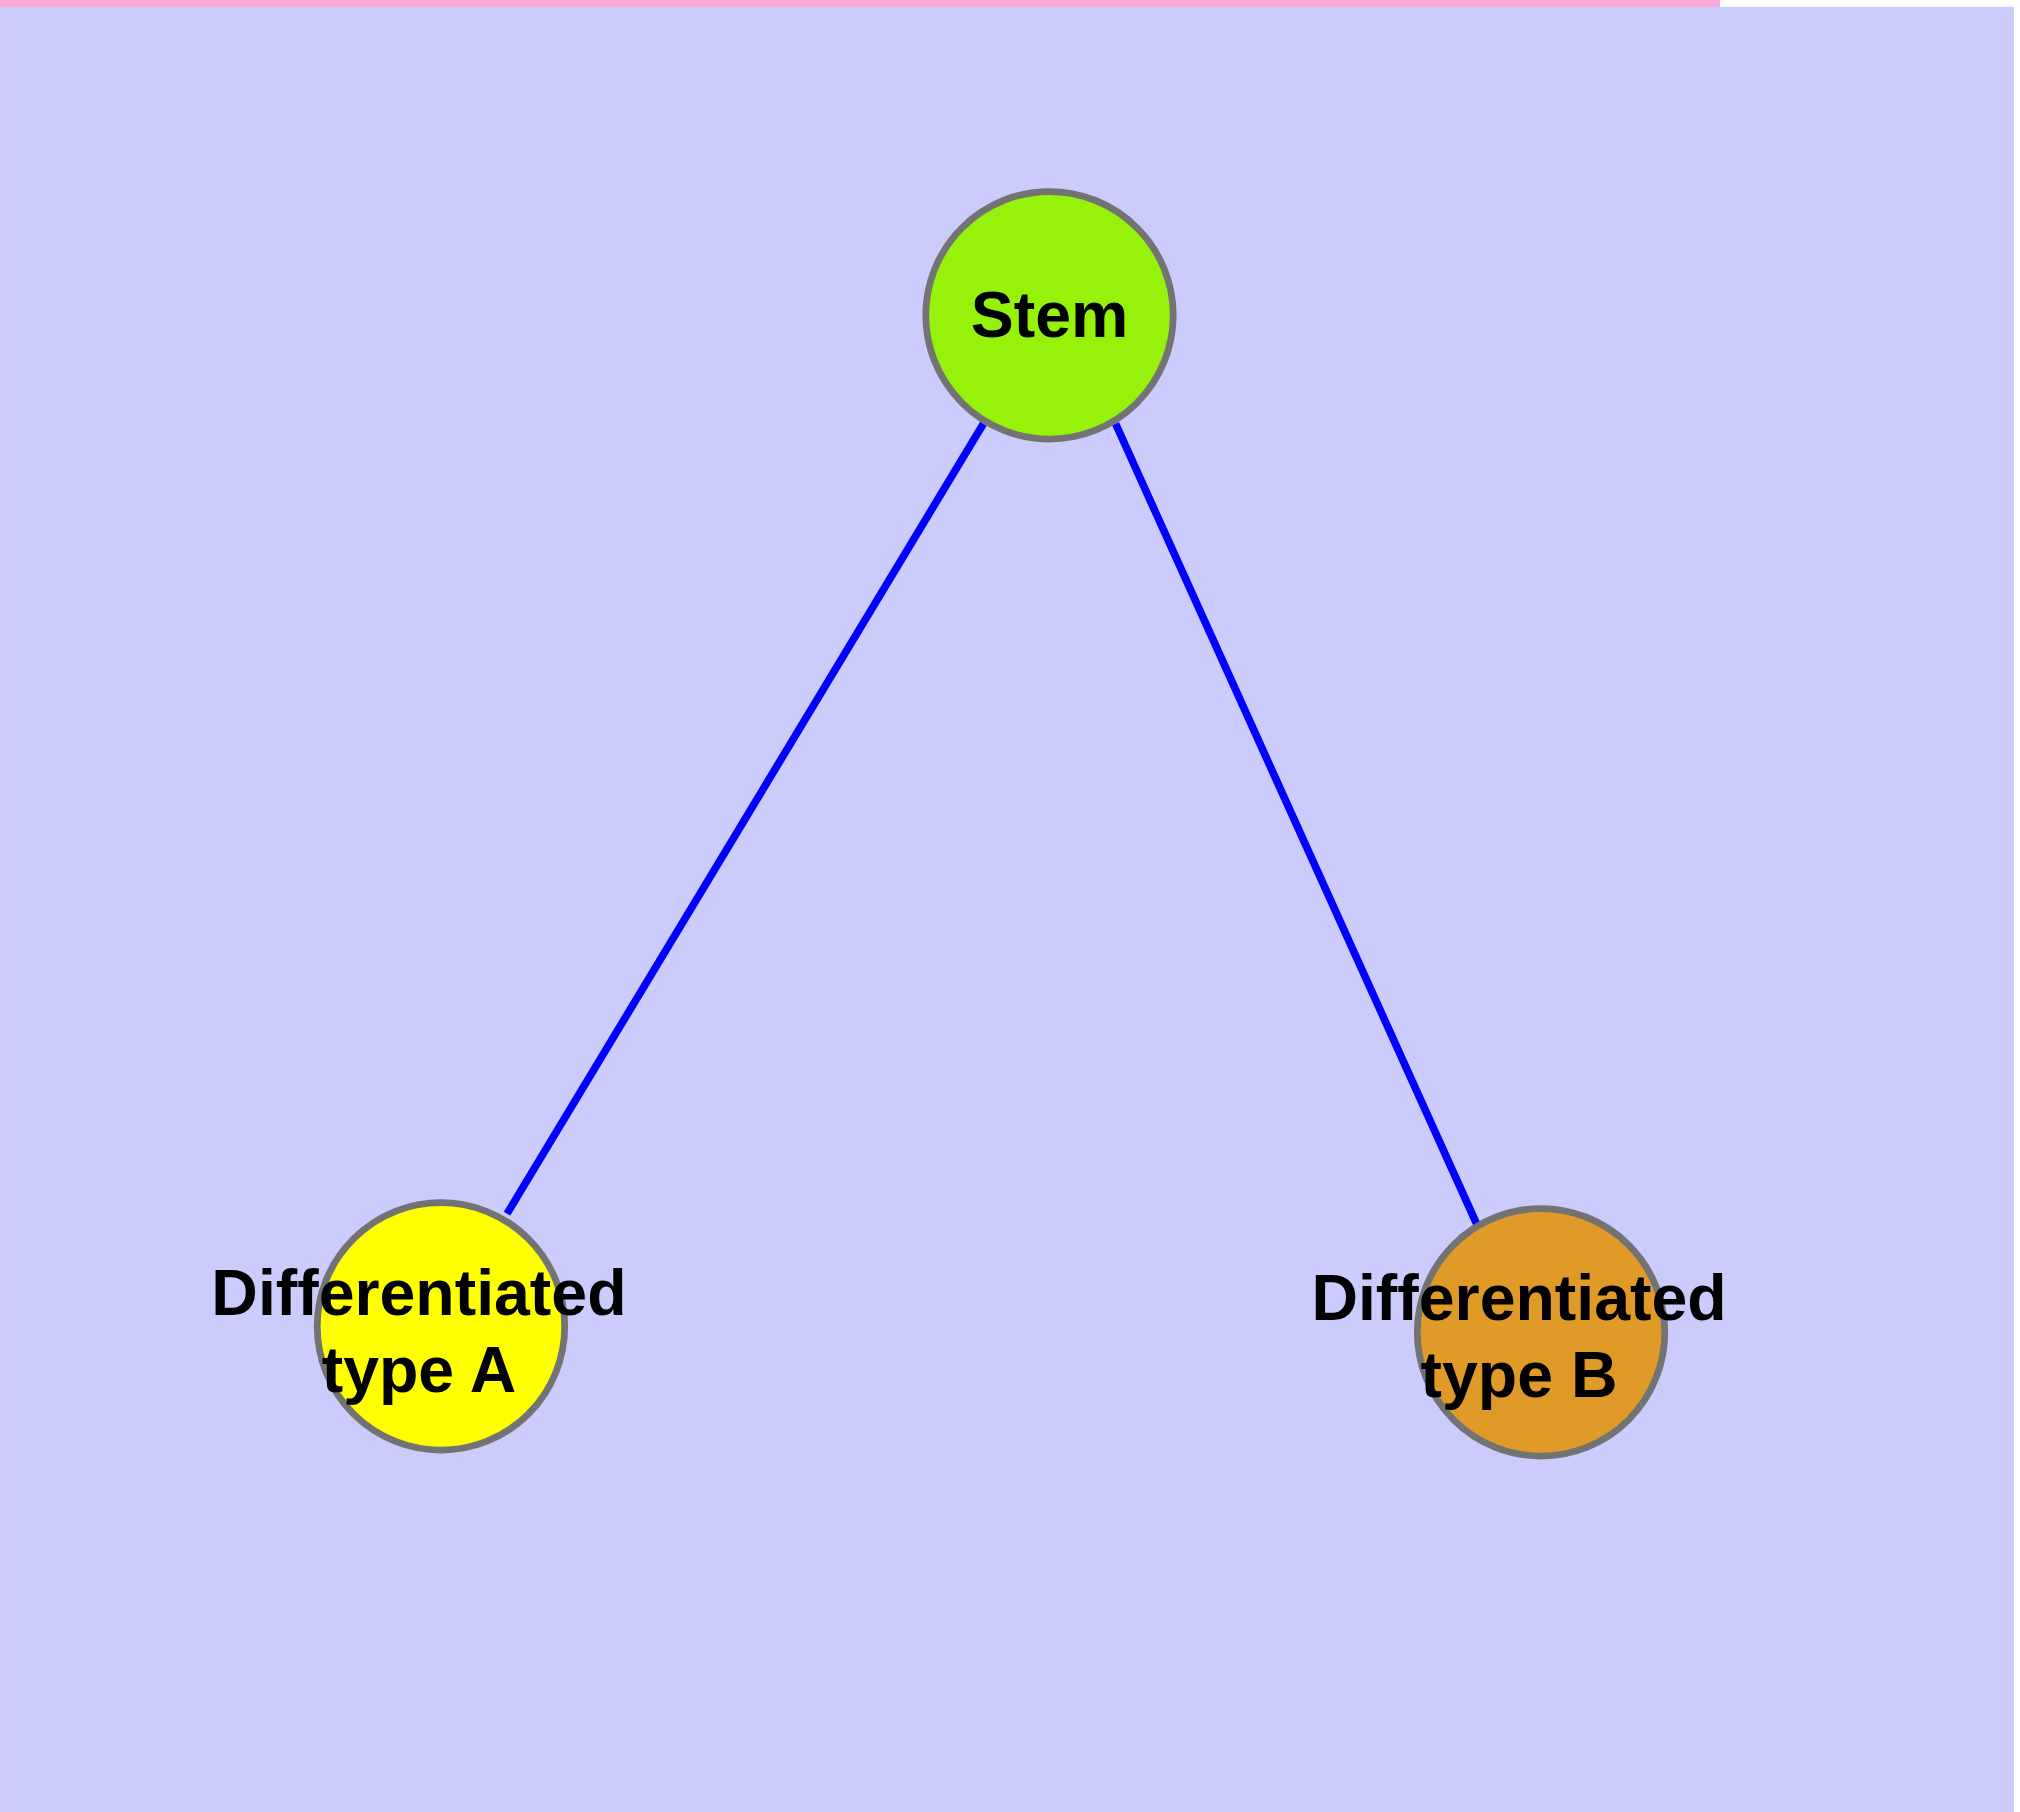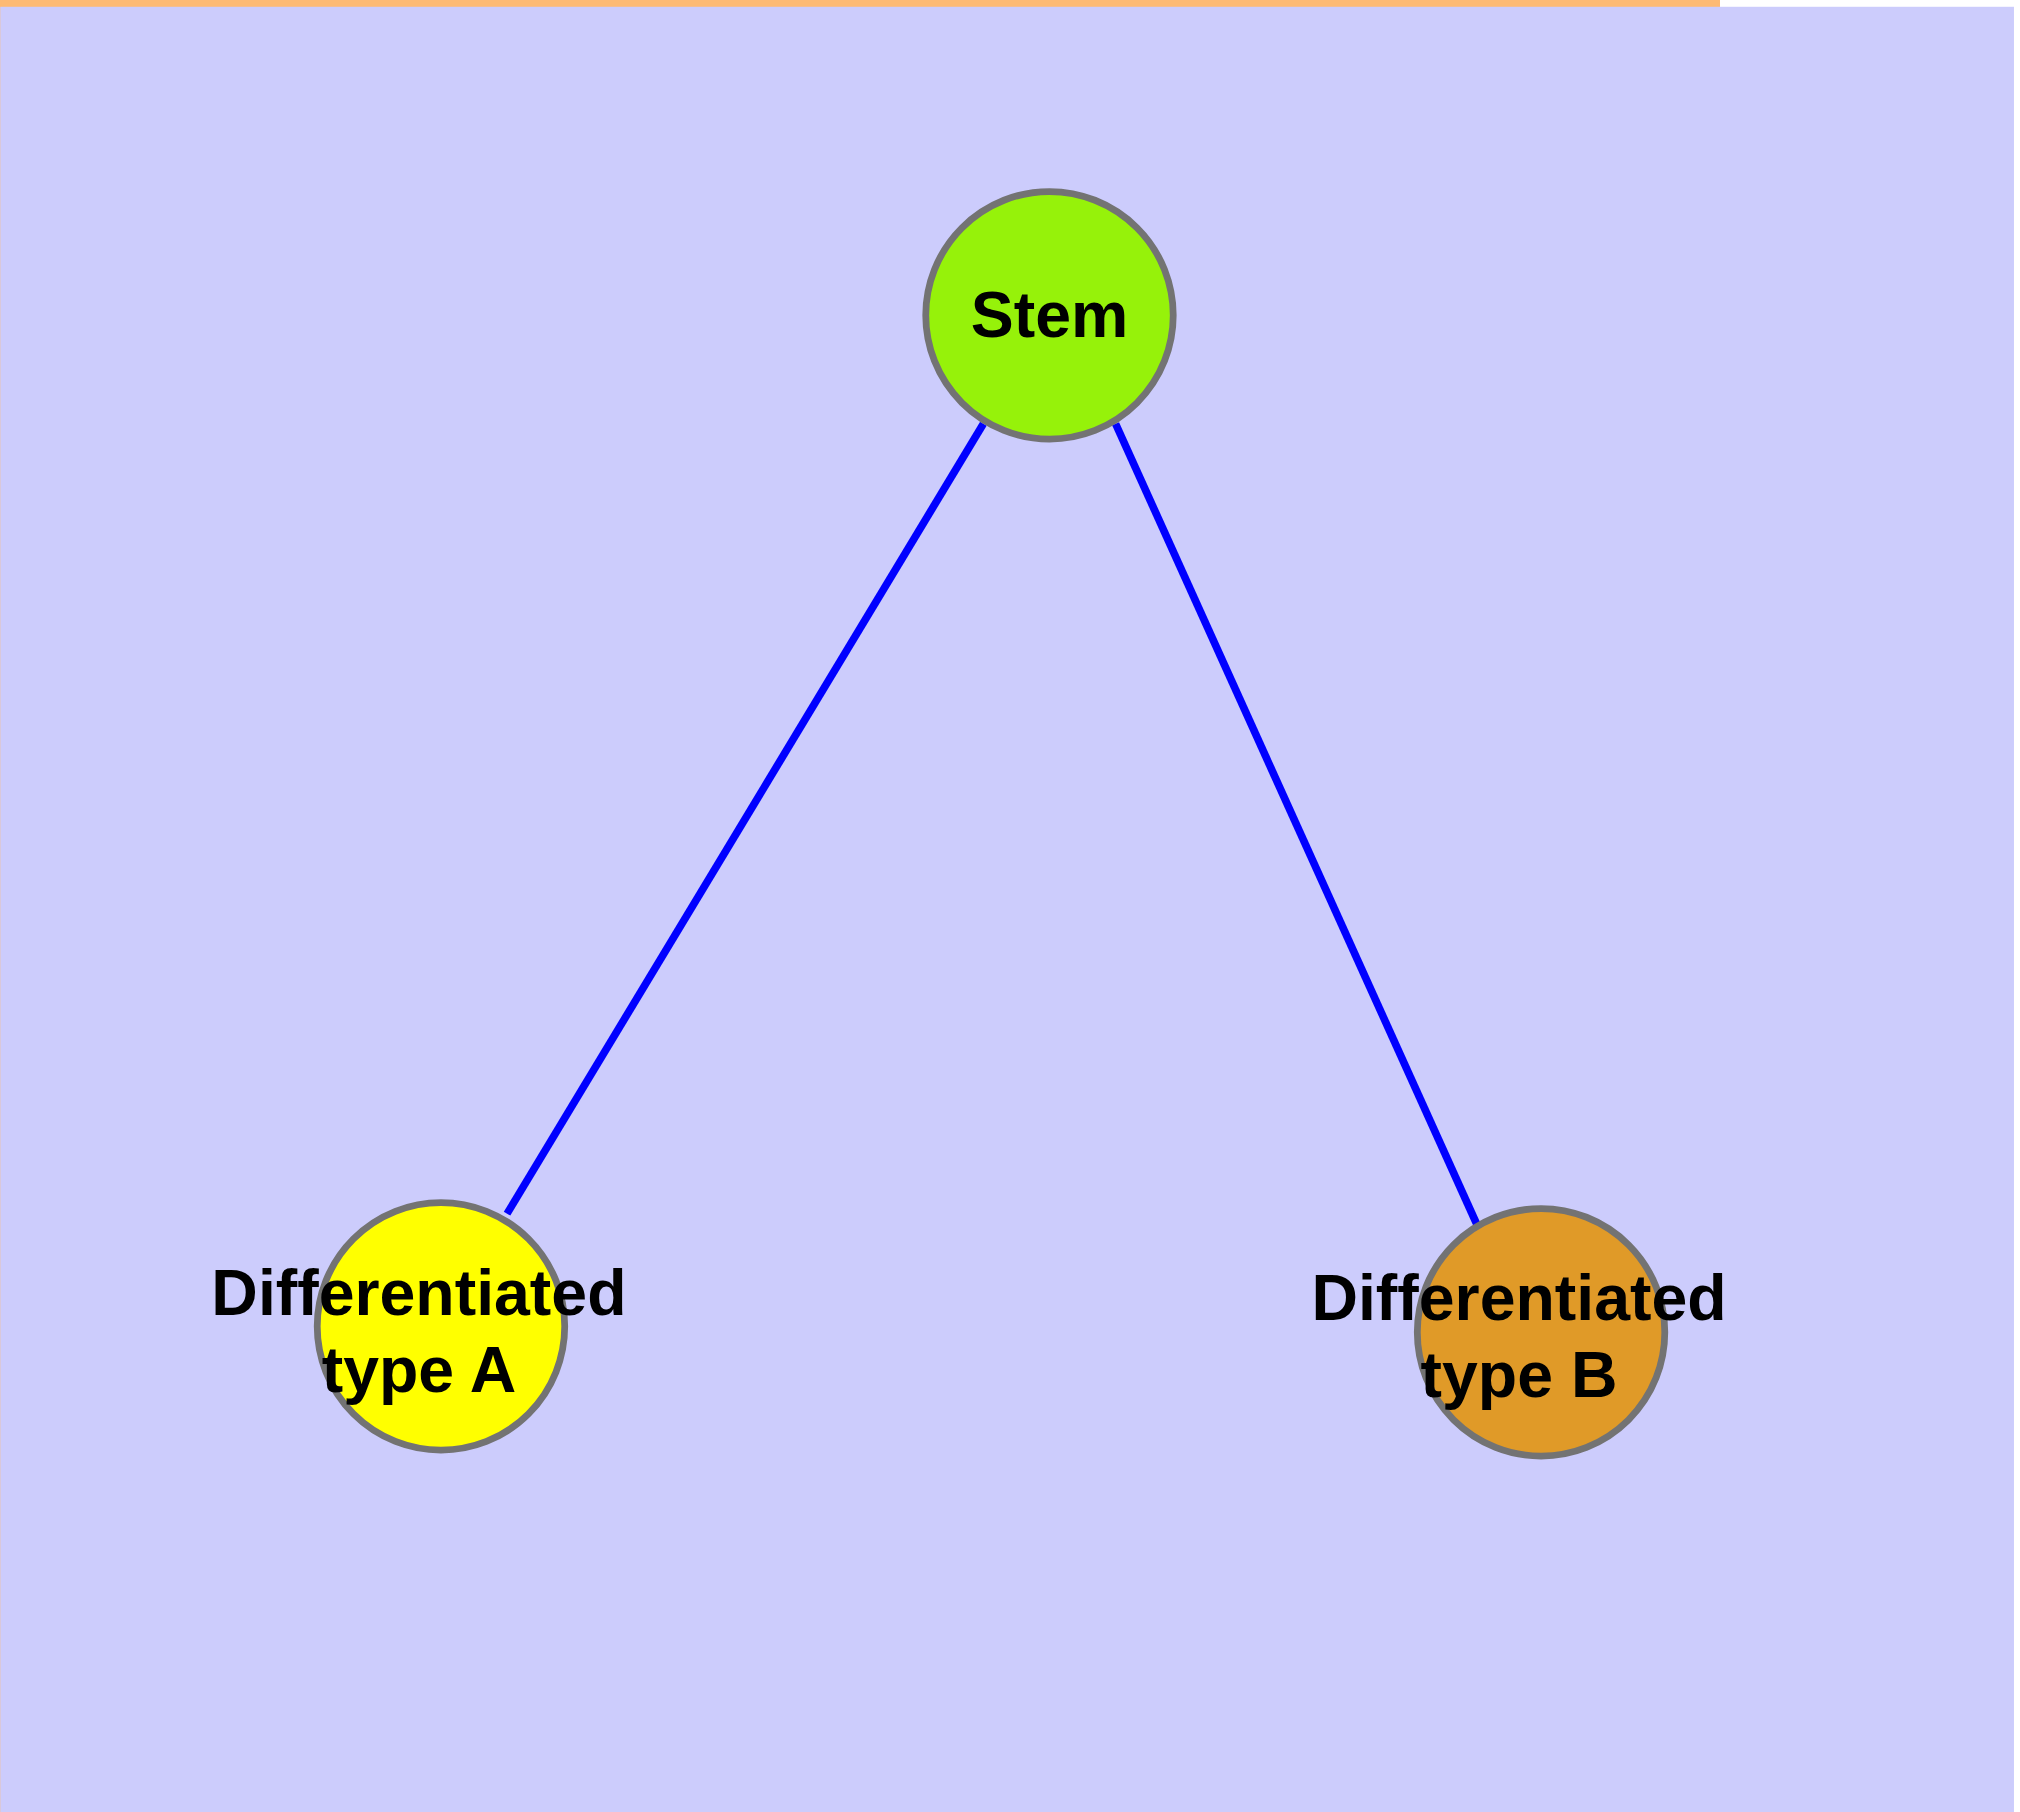--- a/index.html
+++ b/index.html
@@ -12,21 +12,21 @@
     height: 1812px;
     overflow: hidden;
     font-family: "Liberation Sans", sans-serif;
   }
   #graph-canvas {
     position: absolute;
     left: 0;
     top: 0;
     width: 1720px;
     height: 1812px;
-    background: #fdba74;
+    background: #f9a8d4;
   }
   #graph-svg {
     display: block;
     width: 2021px;
     height: 1812px;
   }
   .node-label {
     font-family: "Liberation Sans", sans-serif;
     font-weight: bold;
     font-size: 76px;

